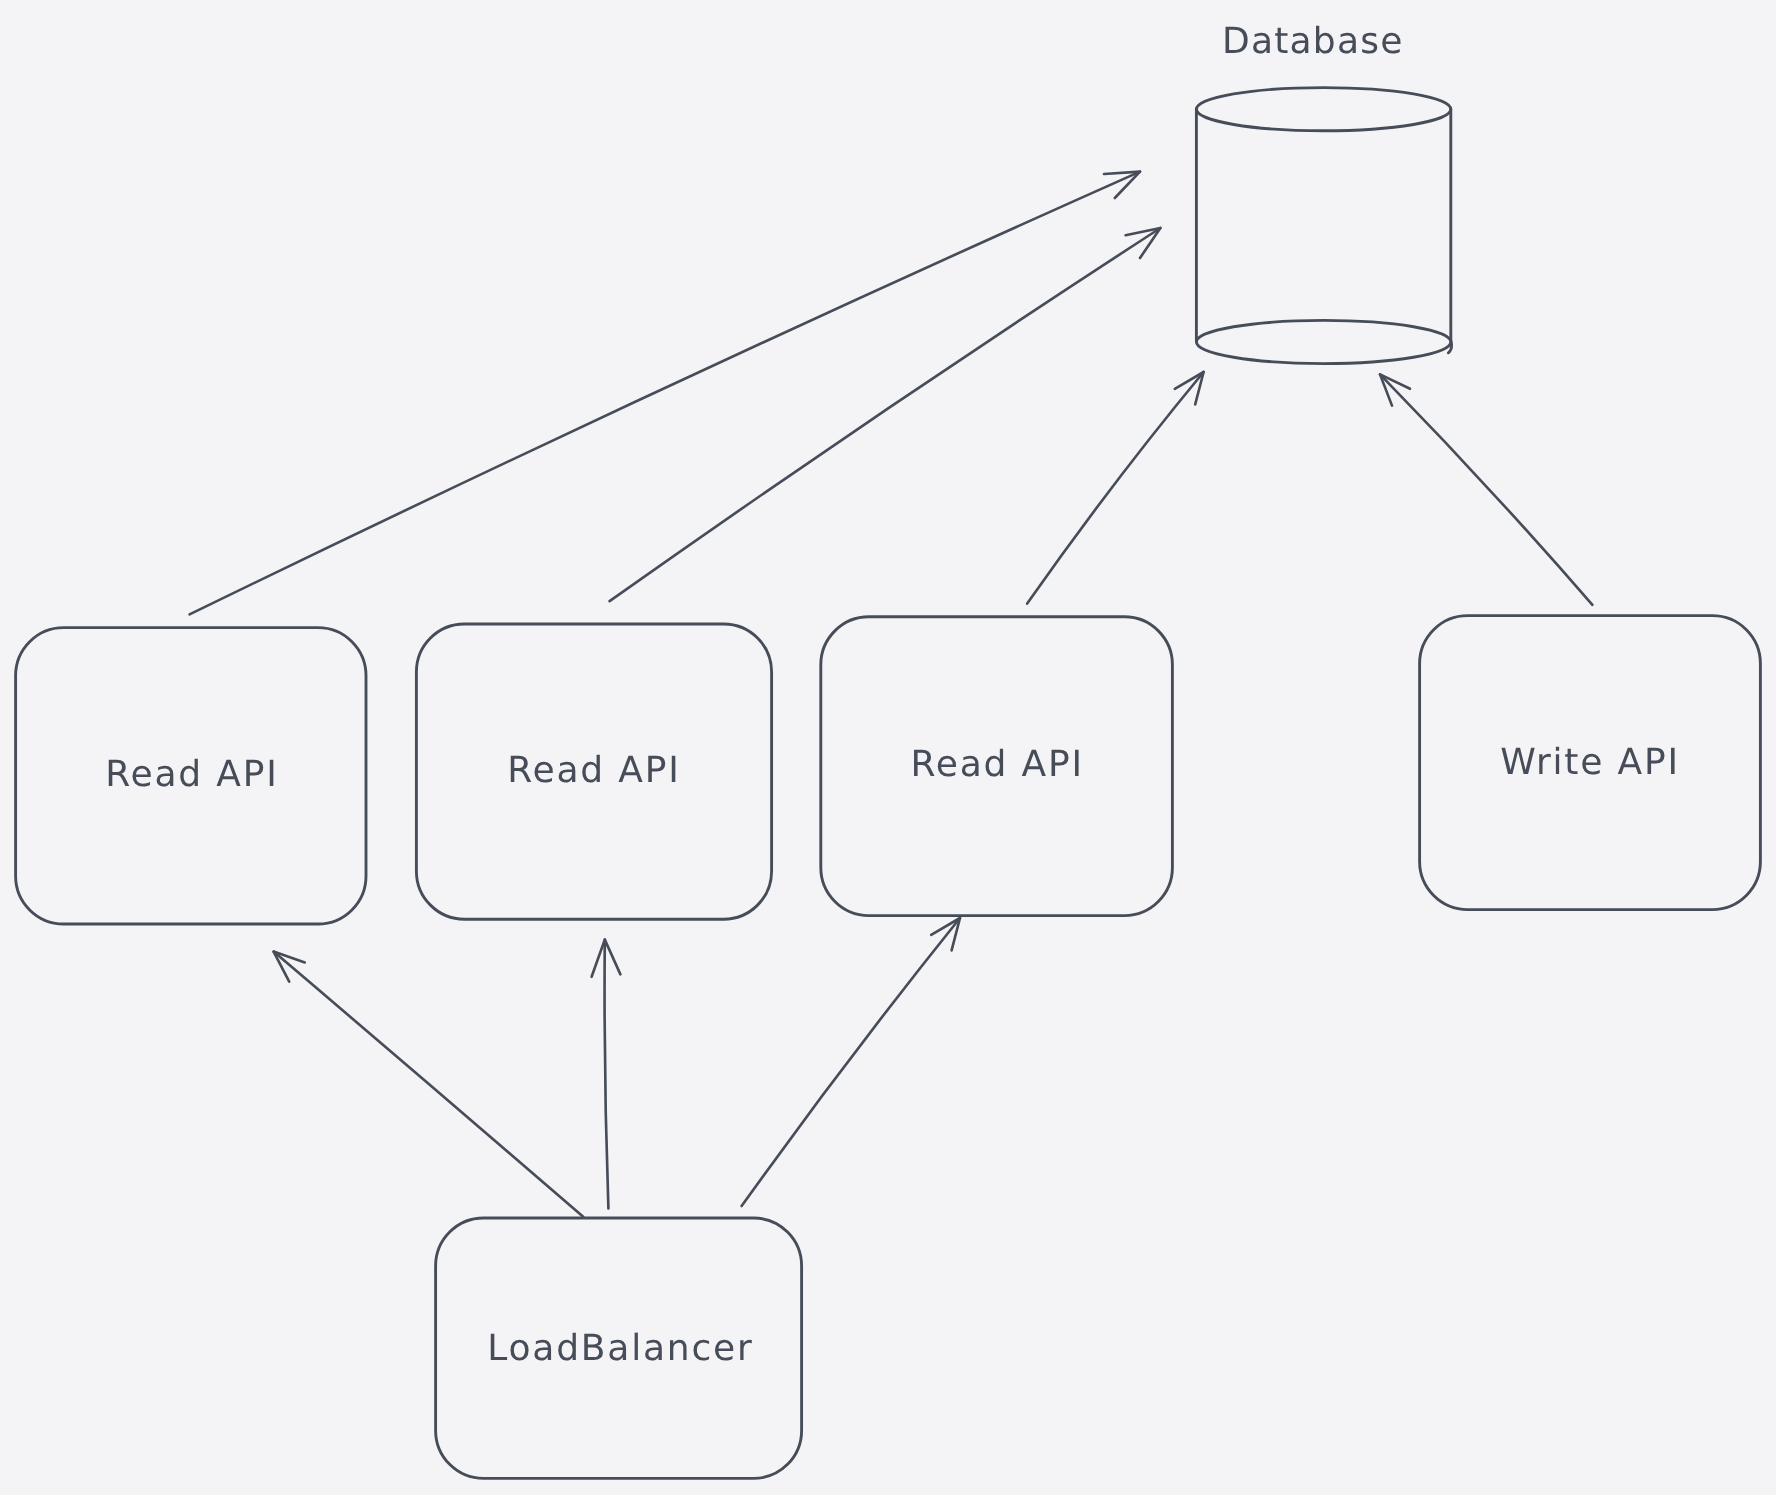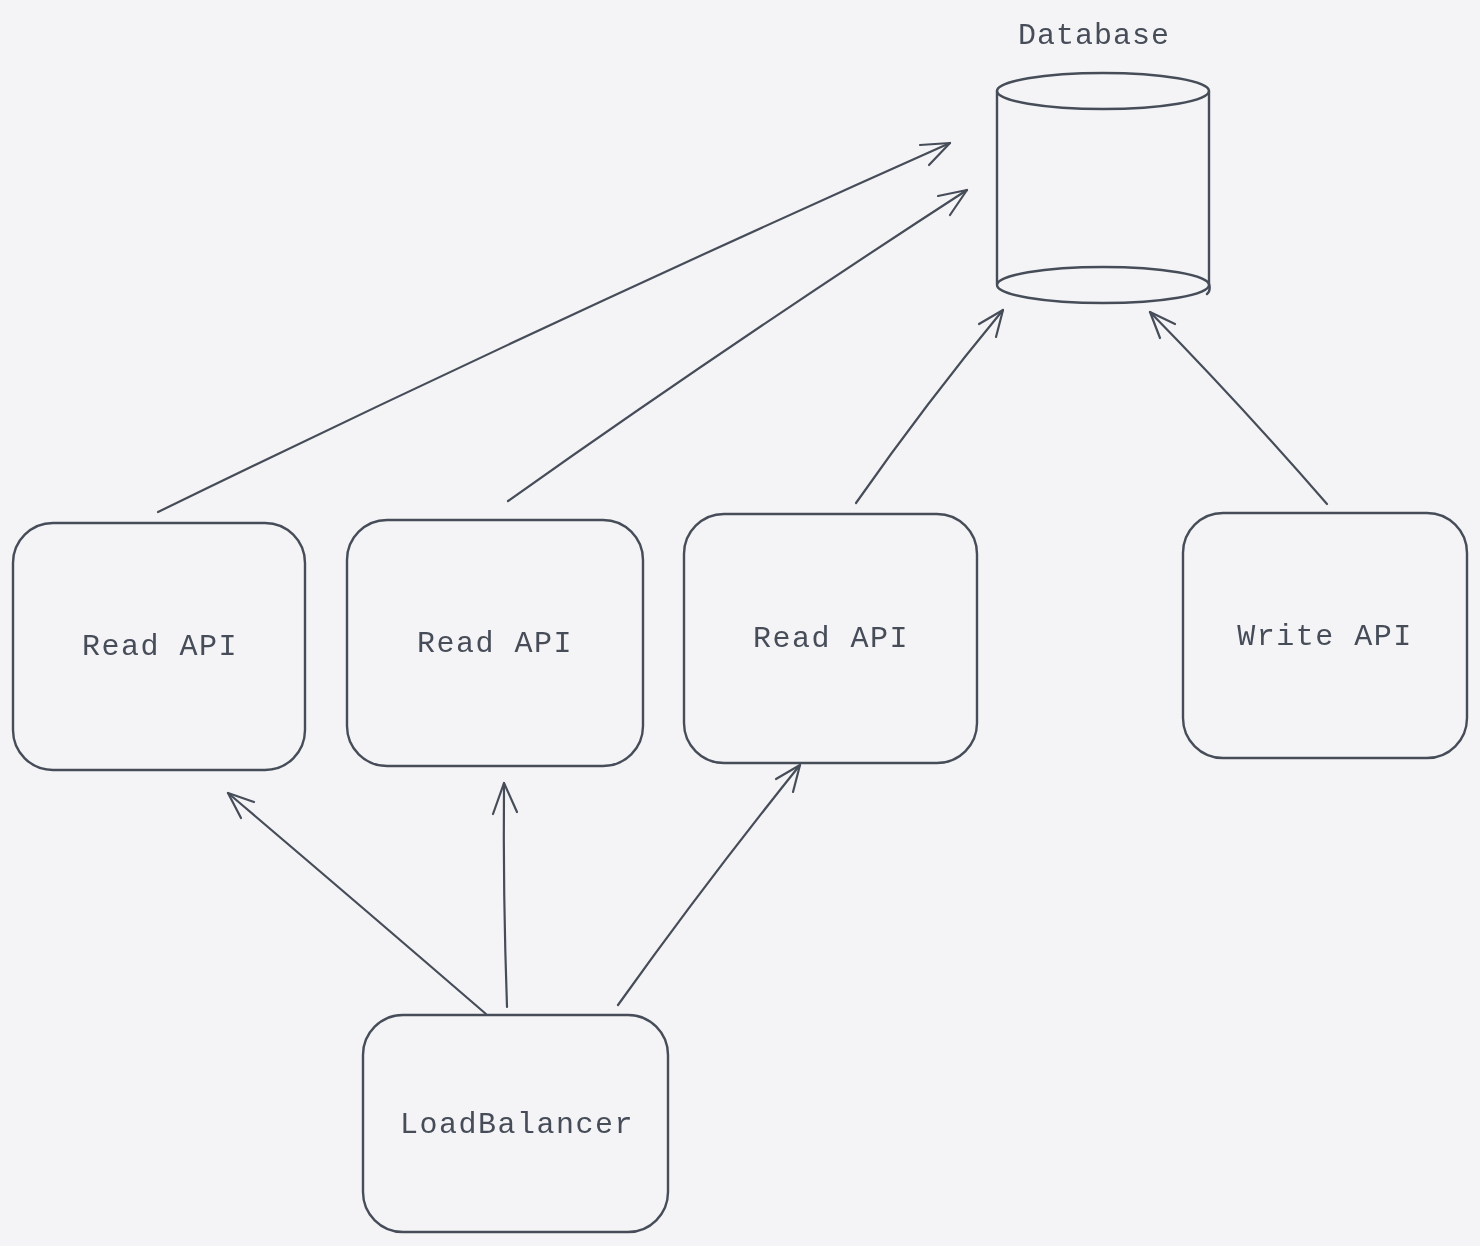--- a/index.html
+++ b/index.html
@@ -12,21 +12,20 @@
     background: var(--bg);
     width: 1480px;
     height: 1246px;
     overflow: hidden;
     font-family: "DejaVu Sans", "Liberation Sans", sans-serif;
   }
   .canvas-wrap {
     position: relative;
     width: 1252px;
     height: 1246px;
-    font-family: Liberation Mono, monospace;
   }
   svg { display: block; }
   .shape {
     stroke: var(--stroke);
     stroke-width: 2.4;
     fill: none;
     stroke-linecap: round;
     stroke-linejoin: round;
   }
   .edge {

